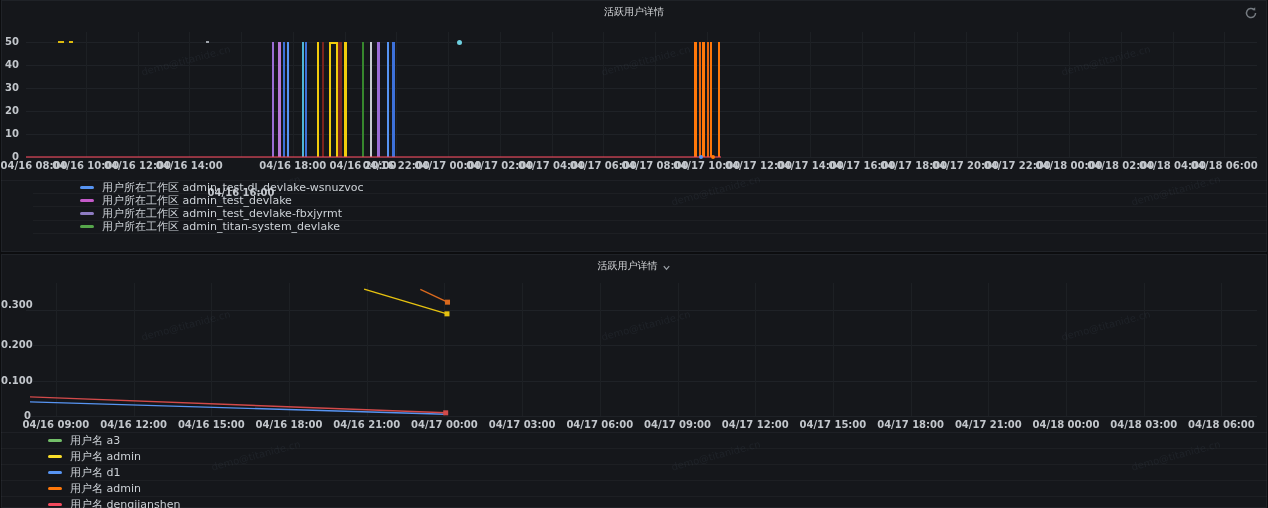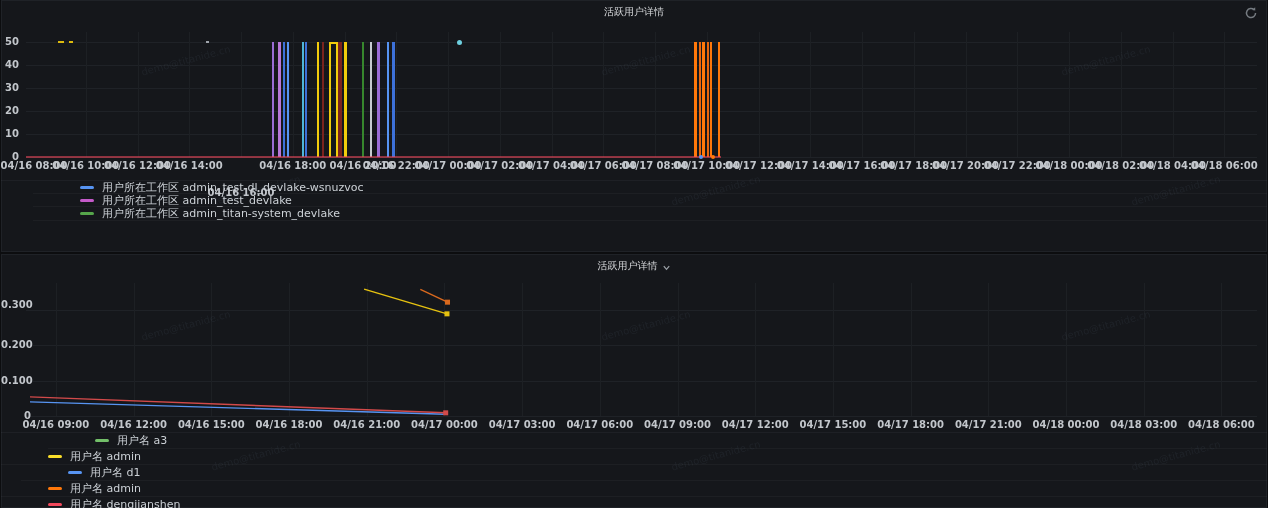--- a/index.html
+++ b/index.html
@@ -134,20 +134,24 @@
     <div class="legend" id="legend-top" style="top:180px;padding-left:32px;">
         <div class="lrow" style="height: 13.2px;">
           <div class="swatch" style="background: rgb(87, 148, 242);"></div>
           <div class="llab">用户所在工作区 admin_test-dl_devlake-wsnuzvoc</div>
         </div>
         <div class="lrow" style="height: 13.2px;">
           <div class="swatch" style="background: rgb(196, 90, 201);"></div>
           <div class="llab">用户所在工作区 admin_test_devlake</div>
         </div>
         <div class="lrow" style="height: 13.2px;">
+          <div class="swatch" style="background: rgb(142, 124, 195);"></div>
+          <div class="llab">用户所在工作区 admin_test_devlake-fbxjyrmt</div>
+        </div>
+        <div class="lrow" style="height: 13.2px;">
           <div class="swatch" style="background: rgb(86, 166, 75);"></div>
           <div class="llab">用户所在工作区 admin_titan-system_devlake</div>
         </div>
       </div>
   </div>
 
   <div class="panel panel-bottom">
     <div class="panel-header">
       <span class="panel-title">活跃用户详情</span>
       <span class="chevron">
@@ -201,29 +205,29 @@
           <polyline points="363.11,35.093500000000006 445.99,59.83850000000001" fill="none" stroke="#E6C210" stroke-width="1.4"></polyline>
           <rect x="443.49" y="57.33850000000001" width="5" height="5" fill="#E6C210"></rect>
           <polyline points="29,147.86 444.695,160.2325" fill="none" stroke="#5794F2" stroke-width="1.4"></polyline>
           <polyline points="419.313,35.447 446.508,48.173" fill="none" stroke="#D9691E" stroke-width="1.4"></polyline>
           <rect x="444.008" y="45.673" width="5" height="5" fill="#D9691E"></rect>
           <polyline points="29,142.911 444.695,158.8185" fill="none" stroke="#D24A4A" stroke-width="1.4"></polyline>
           <rect x="442.195" y="156.3185" width="5" height="5" fill="#D24A4A"></rect>
         </svg>
       </div>
     <div class="legend" id="legend-bottom" style="top:178px;">
-        <div class="lrow" style="height: 16px; margin-left: 47px;">
+        <div class="lrow" style="height: 16px;">
           <div class="swatch" style="background: rgb(115, 191, 105);"></div>
           <div class="llab">用户名 a3</div>
         </div>
         <div class="lrow" style="height: 16px;">
           <div class="swatch" style="background: rgb(250, 222, 42);"></div>
           <div class="llab">用户名 admin</div>
         </div>
-        <div class="lrow" style="height: 16px; margin-left: 20px;">
+        <div class="lrow" style="height: 16px;">
           <div class="swatch" style="background: rgb(87, 148, 242);"></div>
           <div class="llab">用户名 d1</div>
         </div>
         <div class="lrow" style="height: 16px;">
           <div class="swatch" style="background: rgb(255, 120, 10);"></div>
           <div class="llab">用户名 admin</div>
         </div>
         <div class="lrow" style="height: 16px;">
           <div class="swatch" style="background: rgb(242, 73, 92);"></div>
           <div class="llab">用户名 dengjianshen</div>

